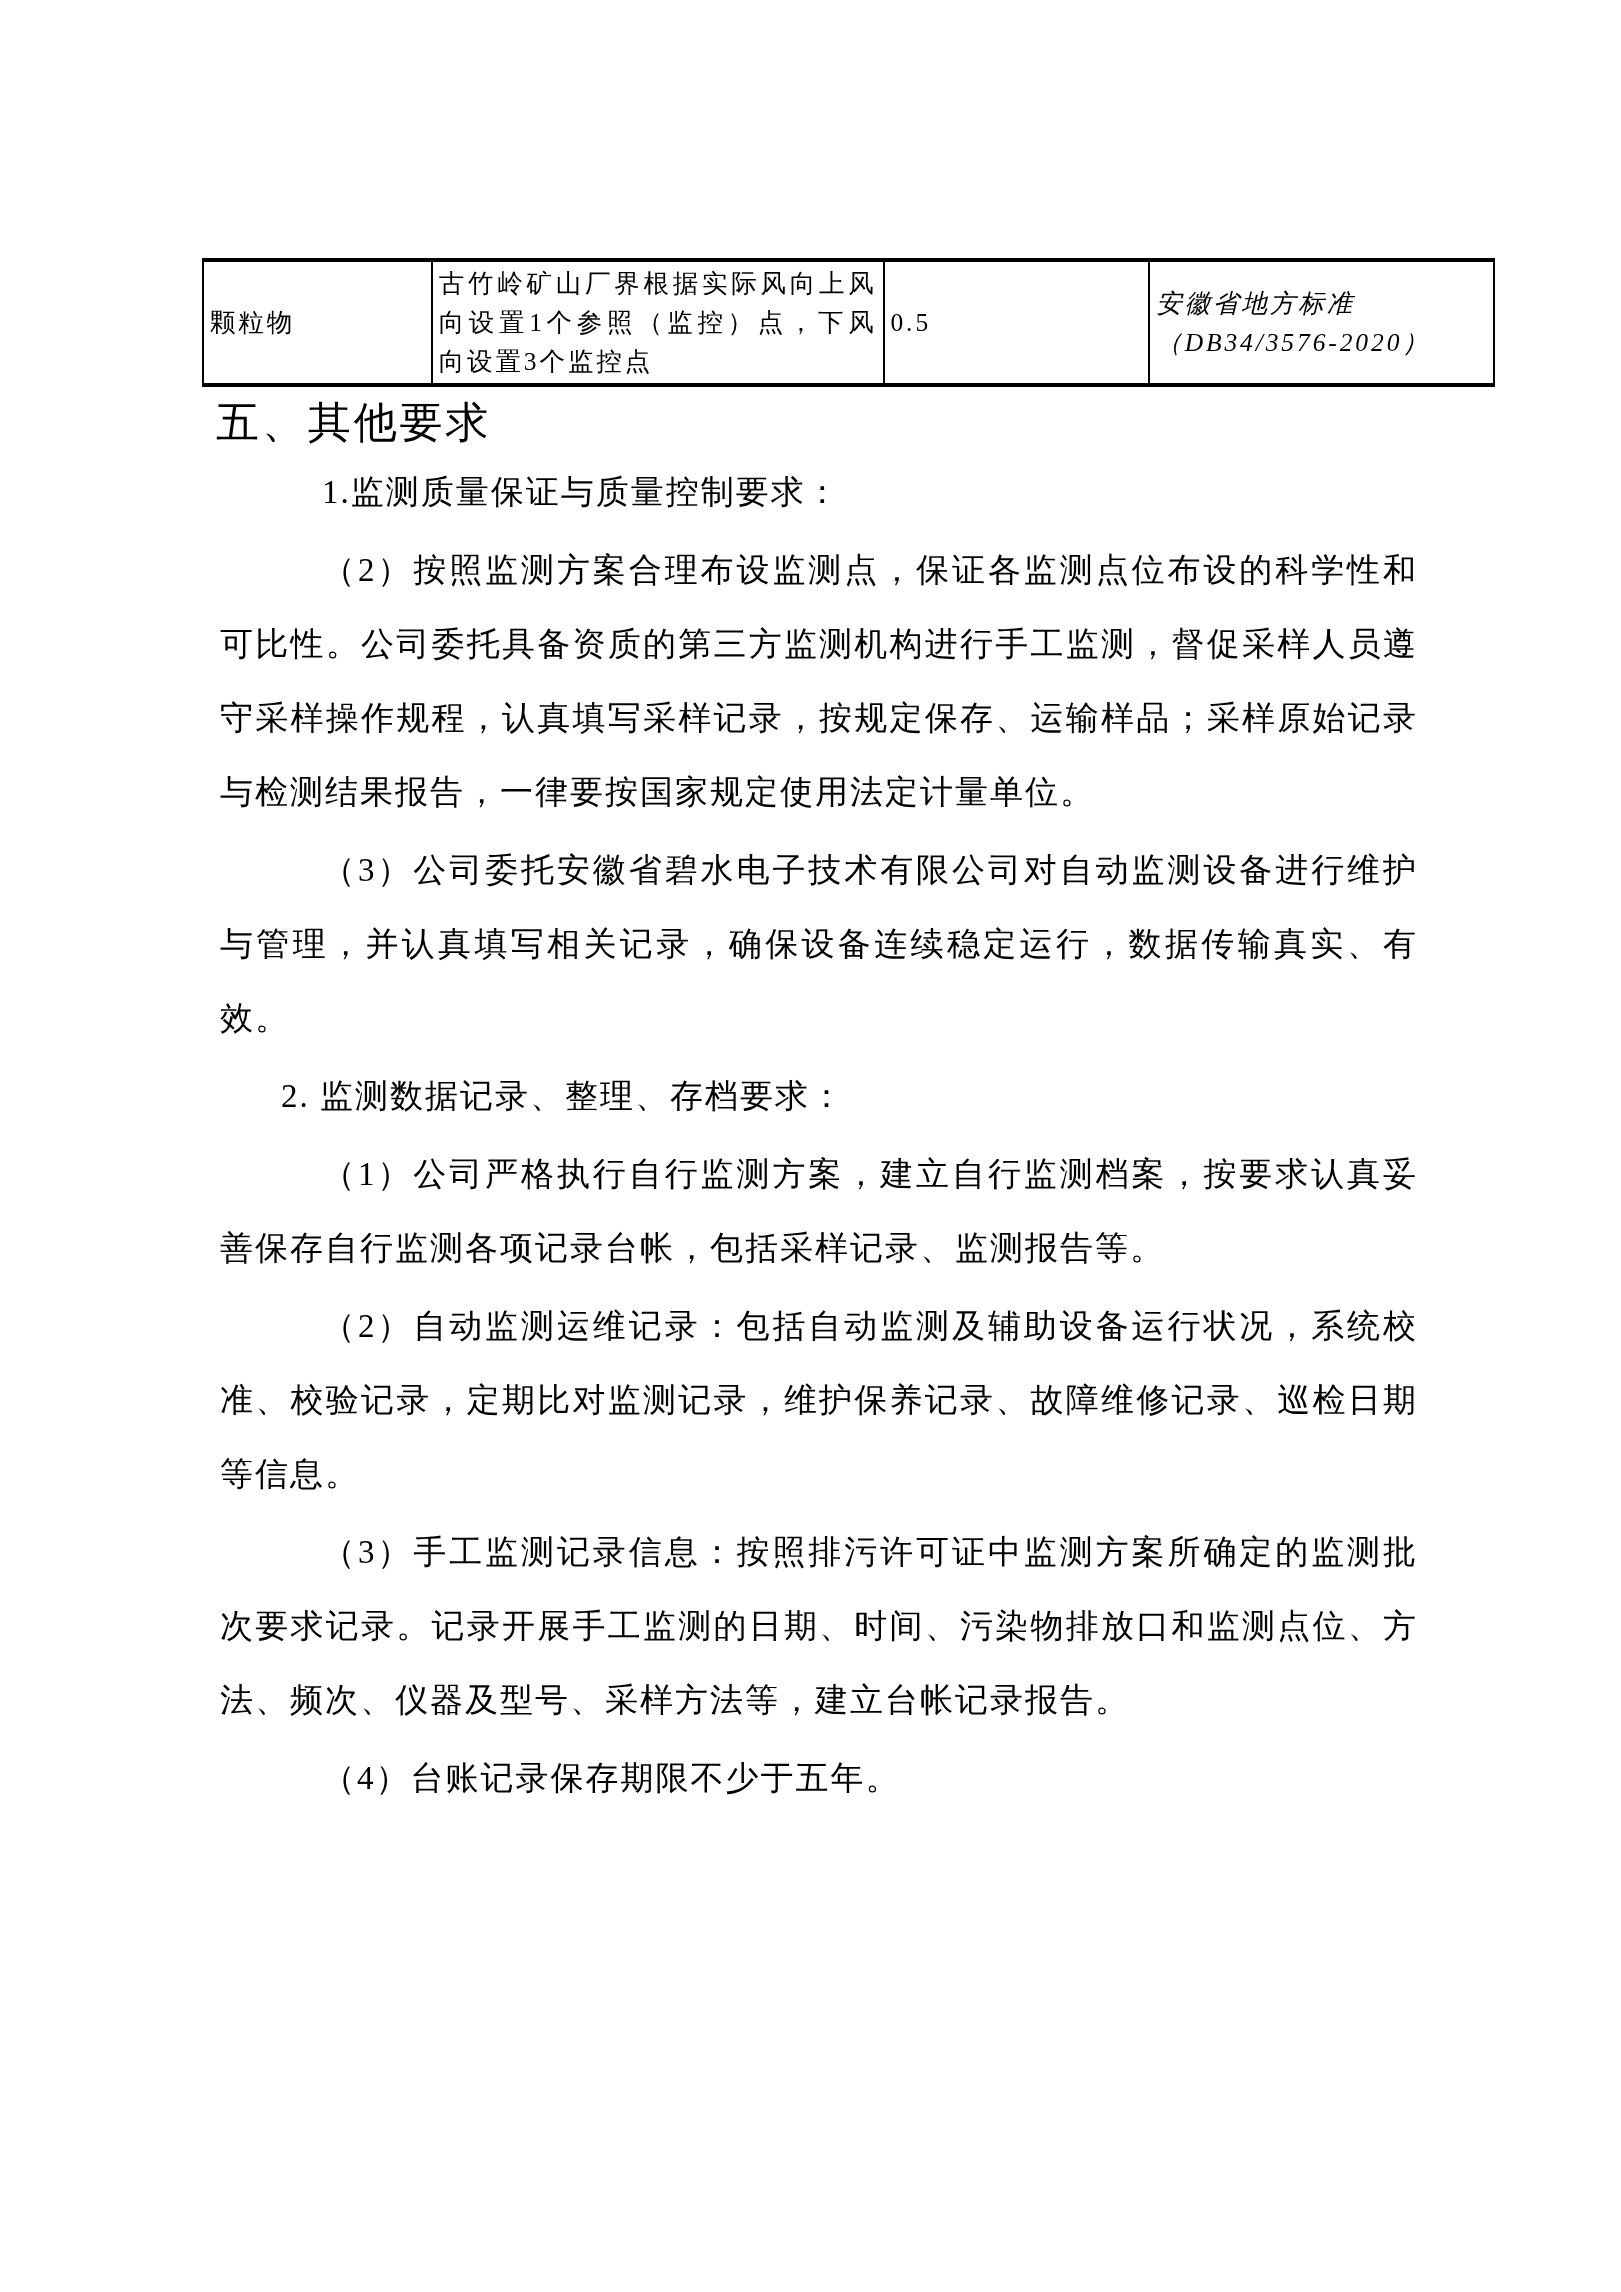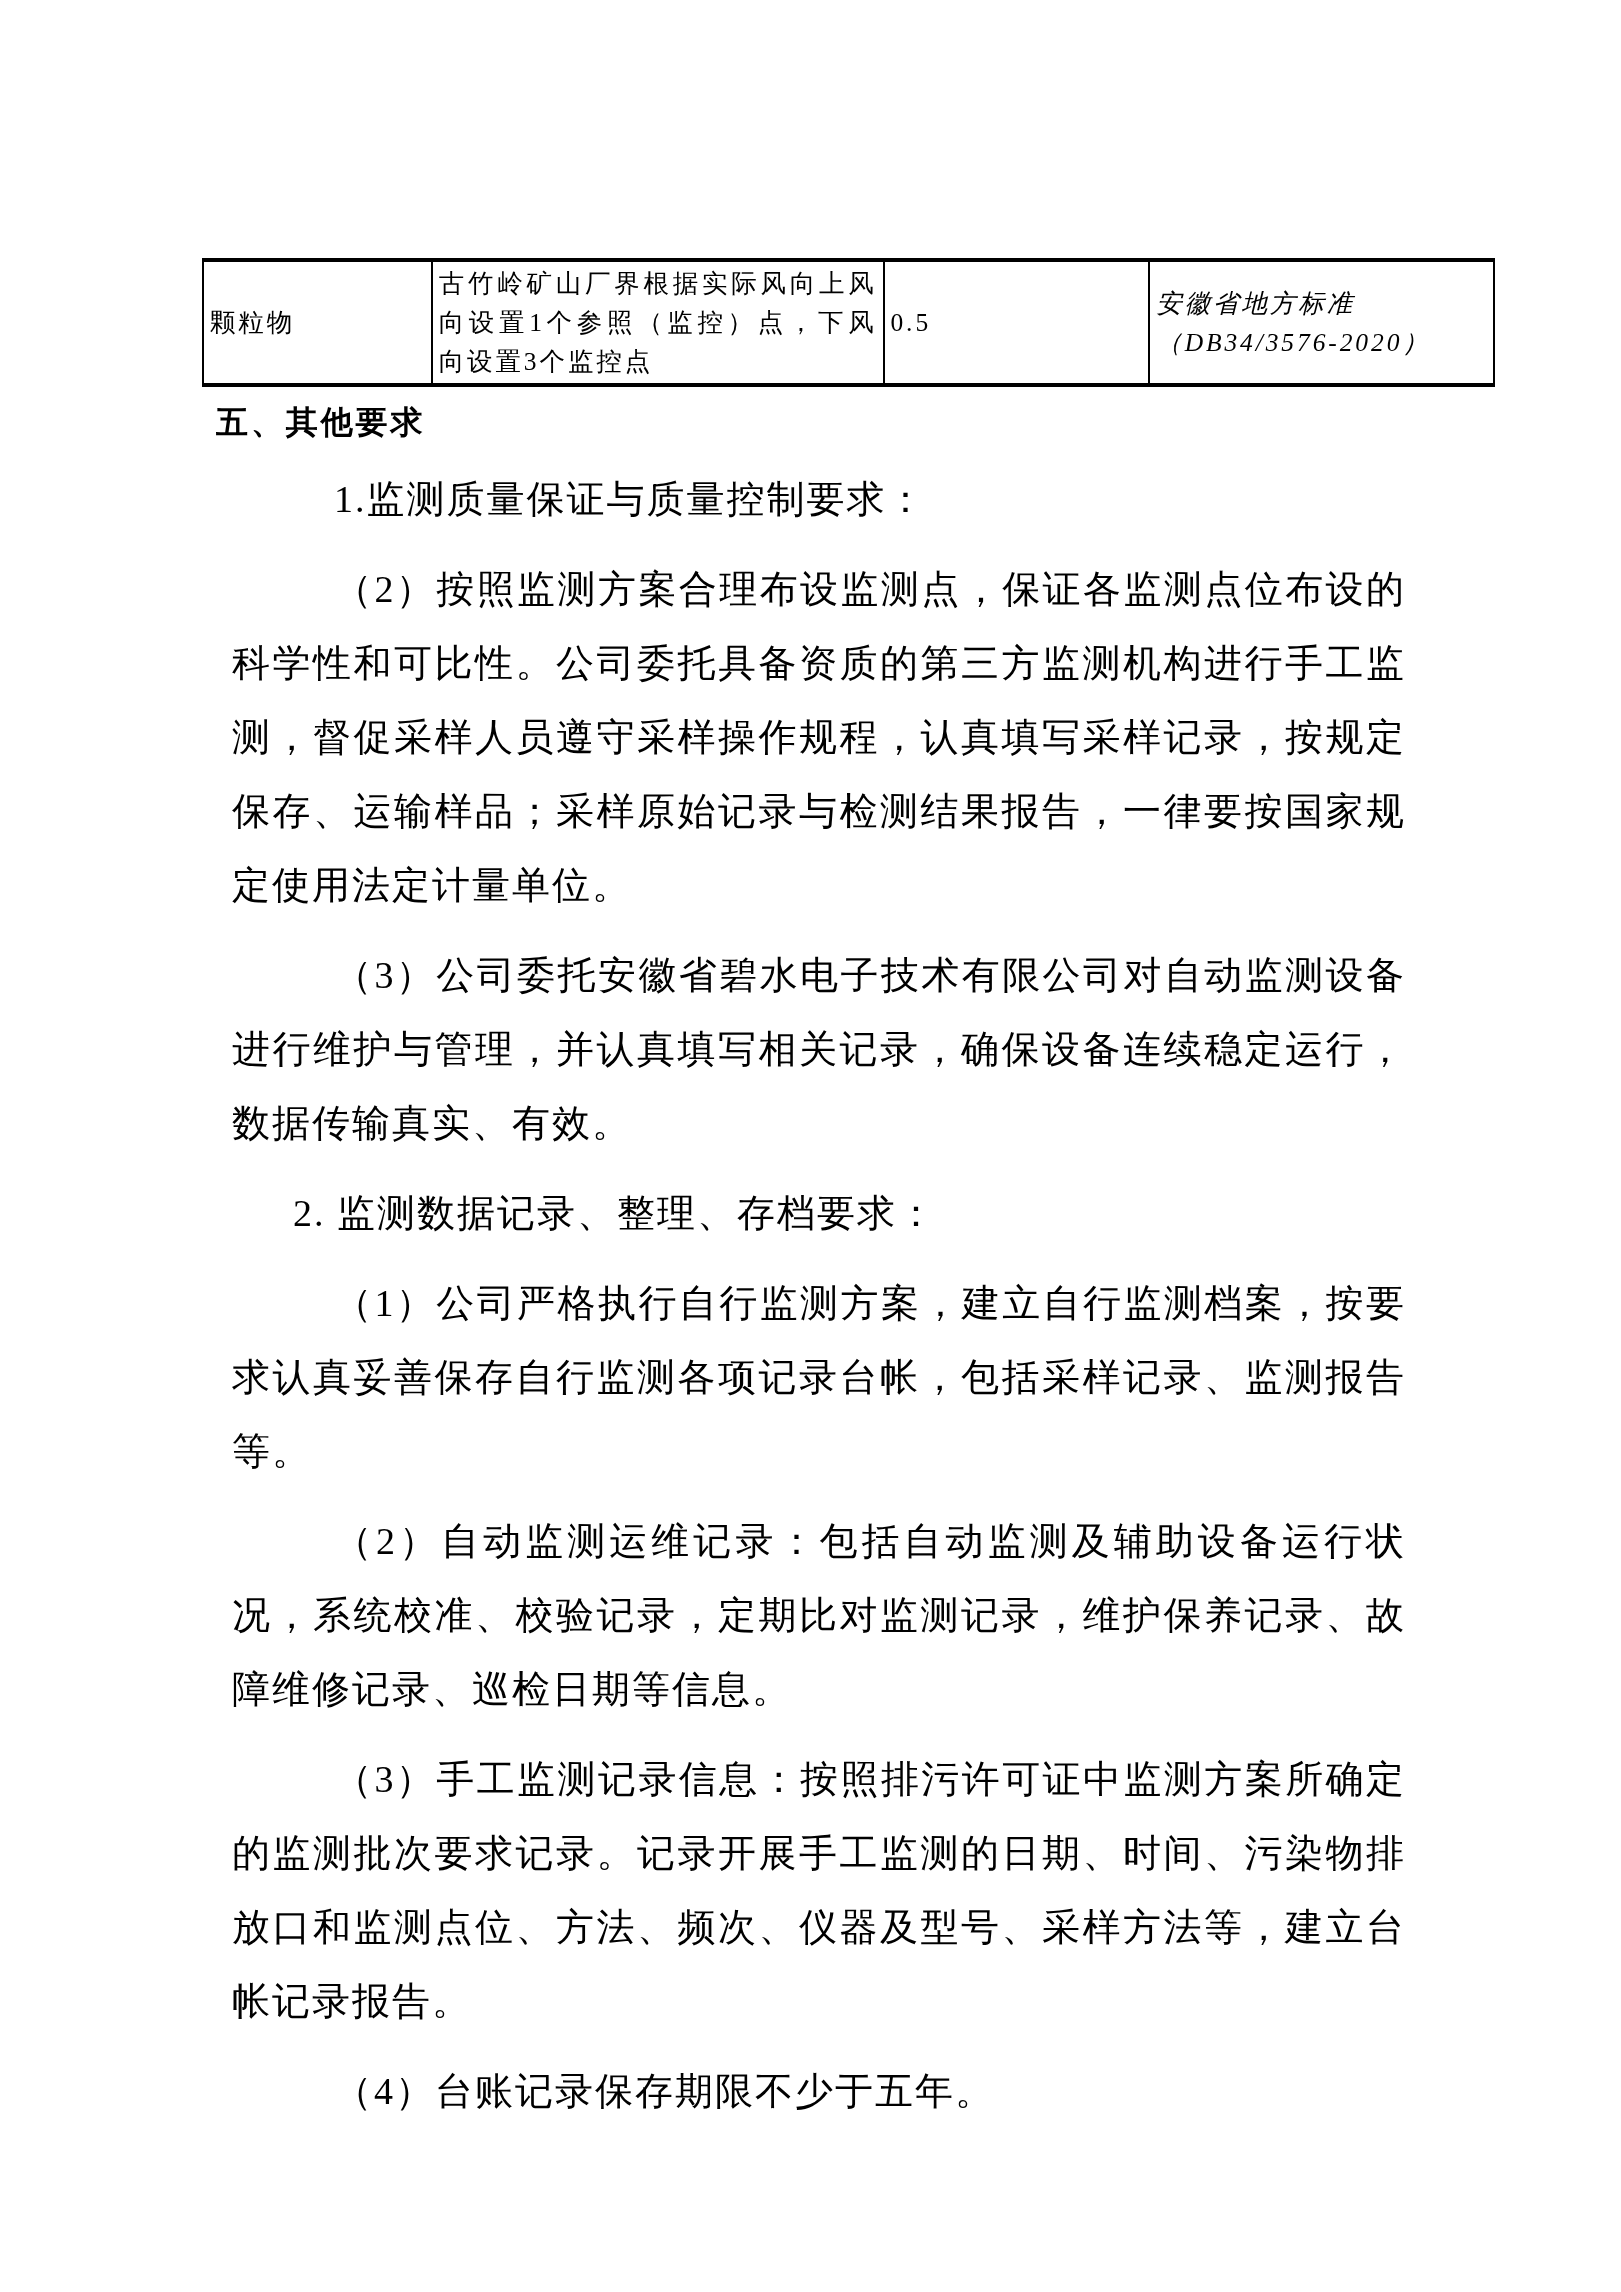--- a/index.html
+++ b/index.html
@@ -38,33 +38,33 @@
     overflow: hidden;
   }
   td.cell-pollutant   { width: 215px; padding-left: 11.8px; letter-spacing: 6.9px; }
   td.cell-points      { width: 438px; text-align: justify; padding-left: 4.9px; padding-right: 3.9px; }
   td.cell-limit       { width: 252px; padding-left: 2.9px; letter-spacing: 1px; margin-left: 27px; }
   td.cell-standard    { width: 331px; padding-left: 9.8px; font-style: italic; }
   .std-line { display: block; line-height: 39px; }
   
   .section-heading {
     margin: 11.8px 200px 0 216px;
-    font-size: 32px;
-    font-weight: bold;
+    font-size: 43px;
+    font-weight: normal;
     line-height: 47px;
     letter-spacing: 2.9px;
   }
   
   .body-text {
     margin: 8.8px 200px 0 216px;
     width: 1206px;
   }
   .body-text p {
-    margin: 16px;
-    font-size: 38px;
+    margin: 4px;
+    font-size: 33px;
     line-height: 74px;
     letter-spacing: 2px;
     text-align: justify;
   }
   p.indent-std { text-indent: 102px; }
   p.indent-sm  { text-indent: 61px; }
 </style>
 </head>
 <body>
 

